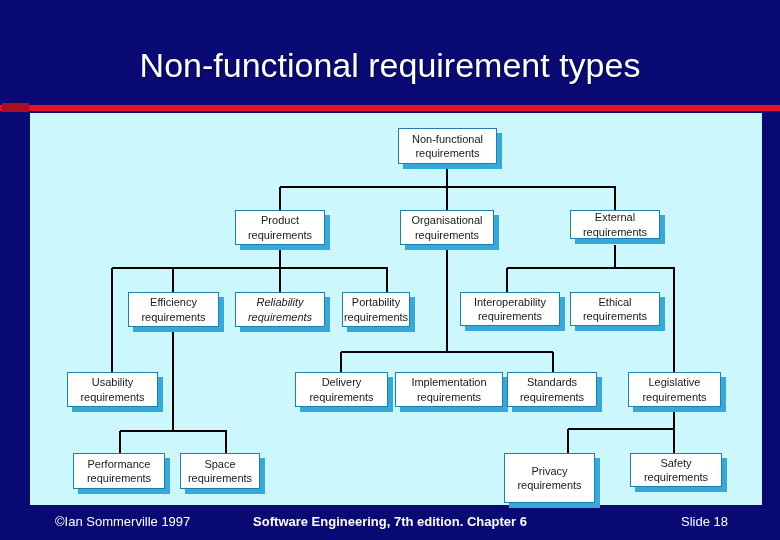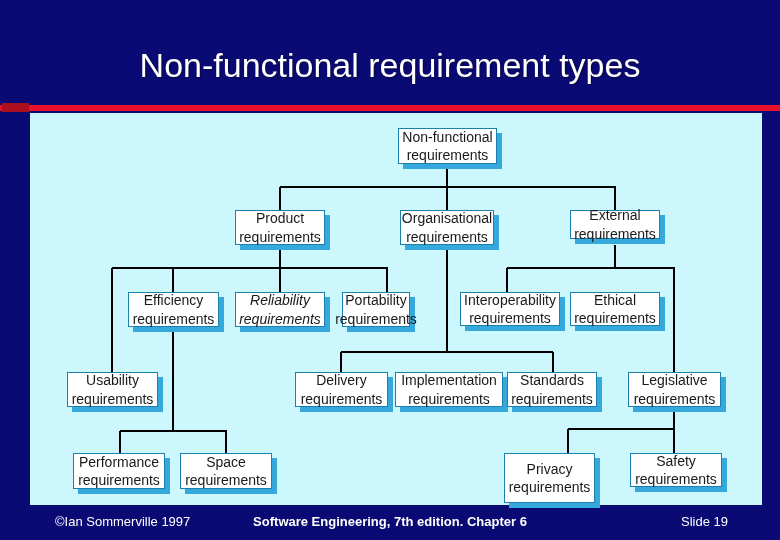--- a/index.html
+++ b/index.html
@@ -28,21 +28,21 @@
     background:var(--panel,#ccf7fd);
   }
   .diagram { position:absolute; left:0; top:0; width:780px; height:540px; }
   .edge { position:absolute; background:var(--connector,#000); }
   .node {
     position:absolute; box-sizing:border-box;
     background:#ffffff;
     border:1px solid var(--box_border,#1d7fae);
     box-shadow:5px 5px 0 var(--box_shadow,#35a8dc);
     color:var(--text,#1a1a1a);
-    font-size:14px; line-height:1.3; text-align:center;
+    font-size:11px; line-height:1.3; text-align:center;
     display:flex; align-items:center; justify-content:center;
     padding:2px;
   }
   .footer-left, .footer-center, .footer-right {
     position:absolute; top:514px; color:var(--title,#ffffff); font-size:13px;
     white-space:nowrap;
   }
   .footer-left  { left:55px; }
   .footer-center{ left:0; width:100%; text-align:center; font-weight:bold; }
   .footer-right { right:52px; }
@@ -91,20 +91,20 @@
       <div class="node" style="left: 235px; top: 292px; width: 90px; height: 35px; font-style: italic;">Reliability requirements</div>
       <div class="node" style="left: 342px; top: 292px; width: 68px; height: 35px;">Portability requirements</div>
       <div class="node" style="left: 460px; top: 292px; width: 100px; height: 34px; text-align: center;">Interoperability requirements</div>
       <div class="node" style="left: 570px; top: 292px; width: 90px; height: 34px;">Ethical requirements</div>
       <div class="node" style="left: 67px; top: 372px; width: 91px; height: 35px;">Usability requirements</div>
       <div class="node" style="left: 295px; top: 372px; width: 93px; height: 35px;">Delivery requirements</div>
       <div class="node" style="left: 395px; top: 372px; width: 108px; height: 35px;">Implementation requirements</div>
       <div class="node" style="left: 507px; top: 372px; width: 90px; height: 35px;">Standards requirements</div>
       <div class="node" style="left: 628px; top: 372px; width: 93px; height: 35px;">Legislative requirements</div>
       <div class="node" style="left: 73px; top: 453px; width: 92px; height: 36px;">Performance requirements</div>
-      <div class="node" style="left: 180px; top: 453px; width: 92px; height: 36px;">Space requirements</div>
+      <div class="node" style="left: 180px; top: 453px; width: 80px; height: 36px;">Space requirements</div>
       <div class="node" style="left: 504px; top: 453px; width: 91px; height: 50px;">Privacy requirements</div>
       <div class="node" style="left: 630px; top: 453px; width: 92px; height: 34px;">Safety requirements</div>
     </div>
   <div class="footer-left">©Ian Sommerville 1997</div>
   <div class="footer-center">Software Engineering, 7th edition. Chapter 6</div>
-  <div class="footer-right">Slide 19</div>
+  <div class="footer-right">Slide 18</div>
 </div>
 
 </body></html>

